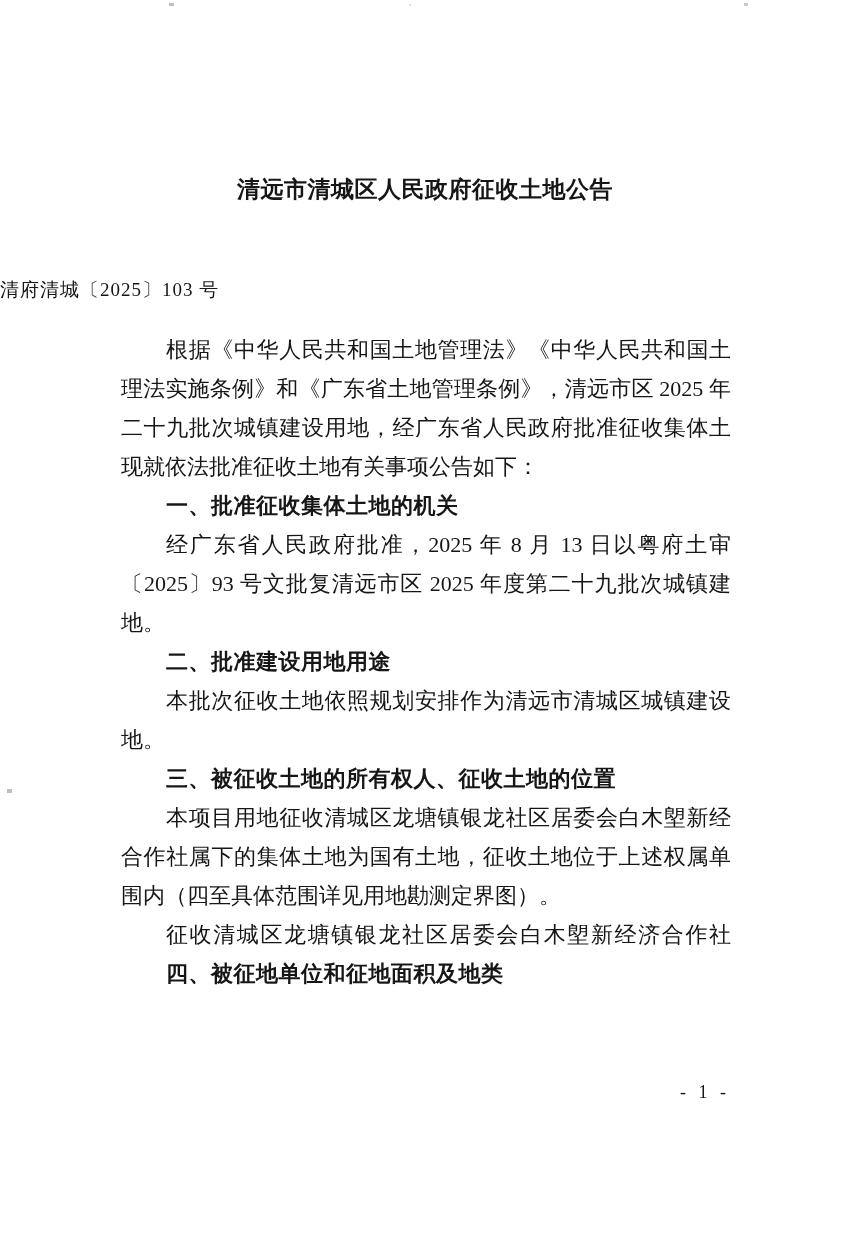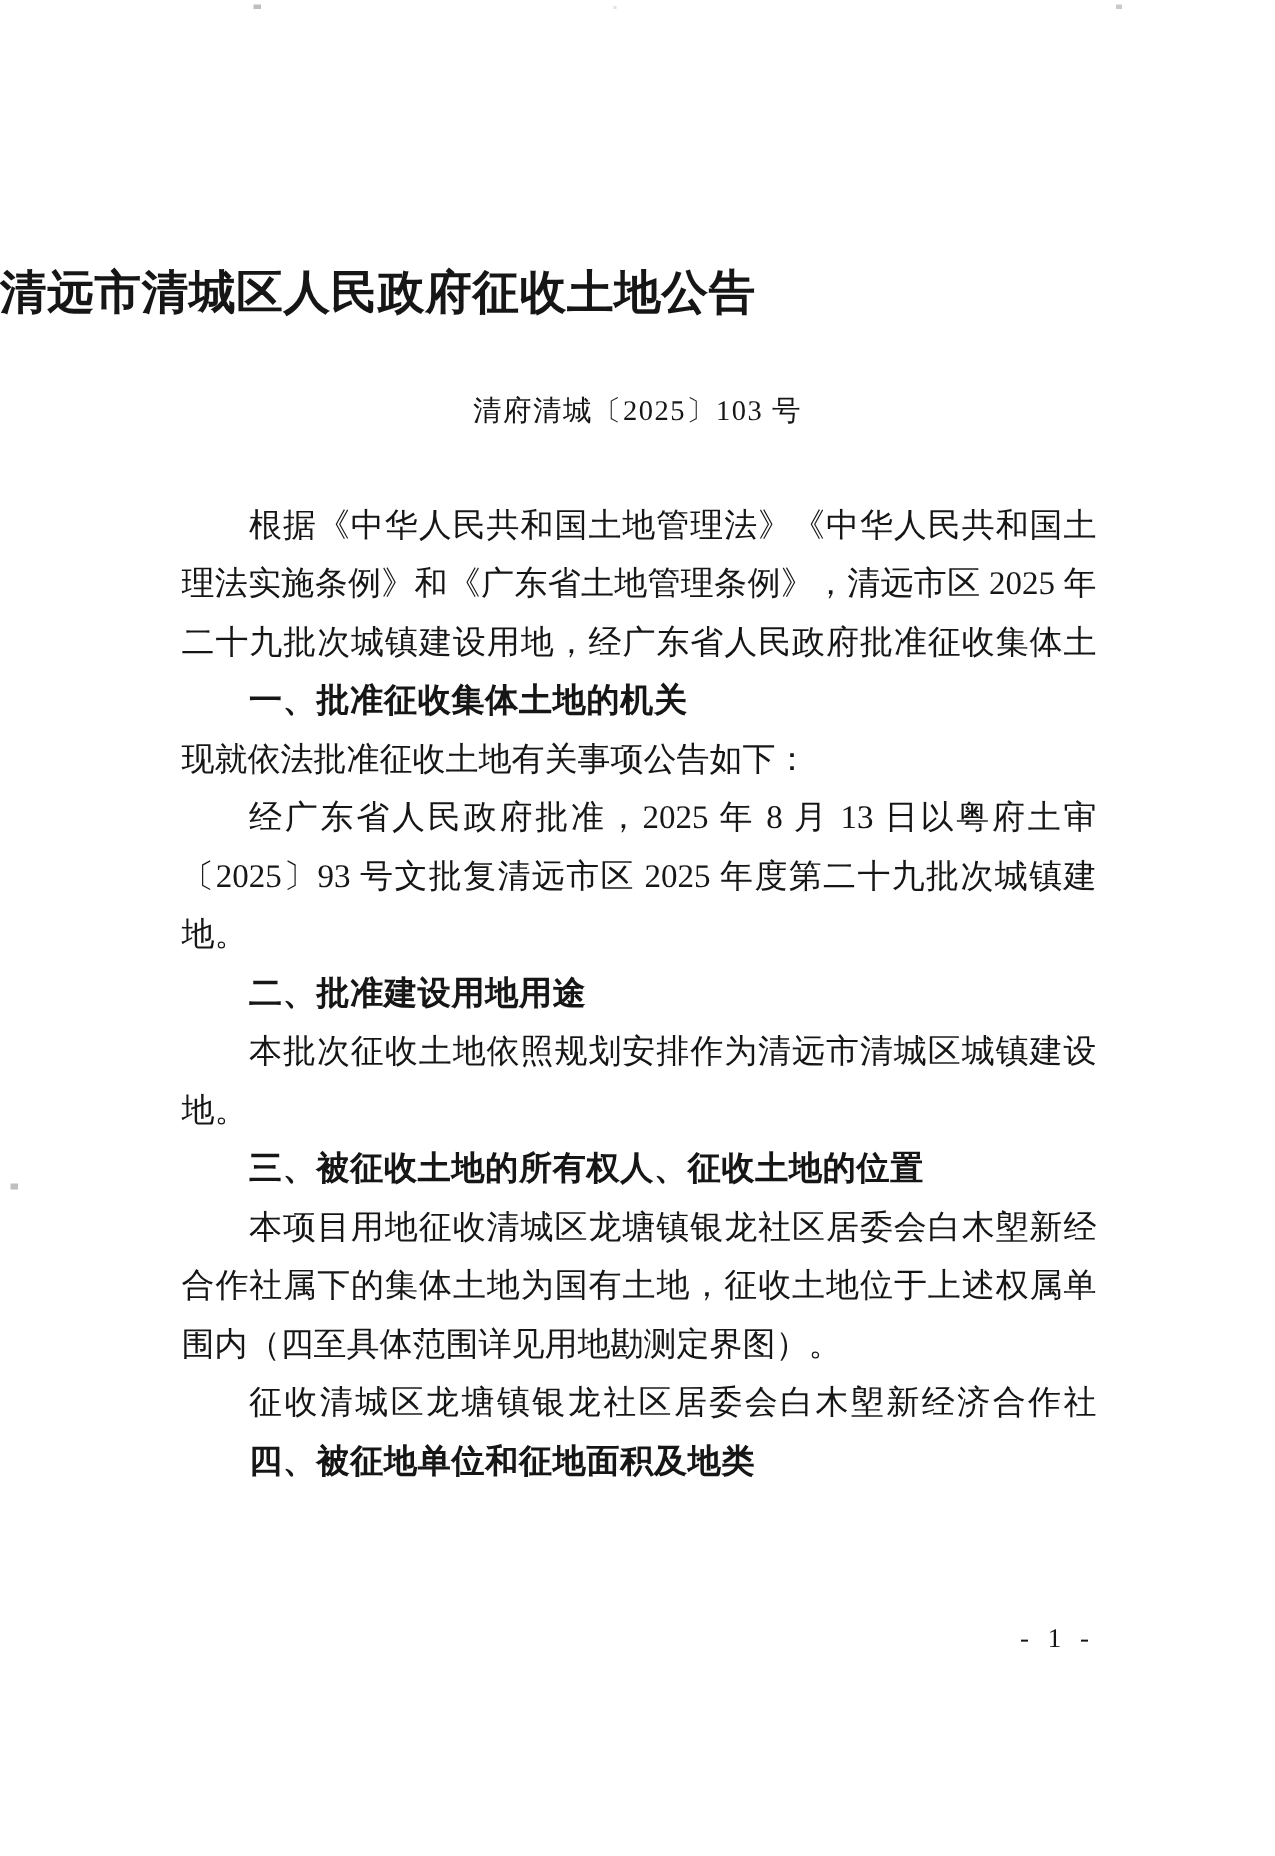--- a/index.html
+++ b/index.html
@@ -12,31 +12,31 @@
     color: #161616;
     font-family: "Liberation Serif", "DejaVu Serif", serif;
     overflow: hidden;
   }
   .doc-title {
     position: absolute;
     top: 174px;
     left: 0;
     width: 100%;
     margin: 0;
-    font-size: 31px;
+    text-align: center;
+    font-size: 23px;
     font-weight: bold;
     letter-spacing: 0.5px;
     font-family: "Liberation Serif", "DejaVu Serif", serif;
   }
   .doc-number {
     position: absolute;
-    top: 261px;
+    top: 277px;
     left: 0;
     width: 100%;
-    text-align: center;
     font-size: 19px;
     letter-spacing: 1px;
   }
   .doc-body {
     position: absolute;
     left: 121px;
     top: 330px;
     width: 610px;
     font-size: 22px;
   }
@@ -80,22 +80,22 @@
 </head>
 <body>
 
 <div class="page">
   <h1 class="doc-title">清远市清城区人民政府征收土地公告</h1>
   <div class="doc-number">清府清城〔2025〕103 号</div>
   <div class="doc-body" id="doc-body">
       <div class="line fill indent">根据《中华人民共和国土地管理法》《中华人民共和国土地管</div>
       <div class="line fill">理法实施条例》和《广东省土地管理条例》，清远市区 2025 年度第</div>
       <div class="line fill">二十九批次城镇建设用地，经广东省人民政府批准征收集体土地，</div>
+      <div class="line">现就依法批准征收土地有关事项公告如下：</div>
       <div class="line heading indent">一、批准征收集体土地的机关</div>
-      <div class="line">现就依法批准征收土地有关事项公告如下：</div>
       <div class="line fill indent">经广东省人民政府批准，2025 年 8 月 13 日以粤府土审（19）</div>
       <div class="line fill">〔2025〕93 号文批复清远市区 2025 年度第二十九批次城镇建设用</div>
       <div class="line">地。</div>
       <div class="line heading indent">二、批准建设用地用途</div>
       <div class="line fill indent">本批次征收土地依照规划安排作为清远市清城区城镇建设用</div>
       <div class="line">地。</div>
       <div class="line heading indent">三、被征收土地的所有权人、征收土地的位置</div>
       <div class="line fill indent">本项目用地征收清城区龙塘镇银龙社区居委会白木塱新经济</div>
       <div class="line fill">合作社属下的集体土地为国有土地，征收土地位于上述权属单位范</div>
       <div class="line">围内（四至具体范围详见用地勘测定界图）。</div>

